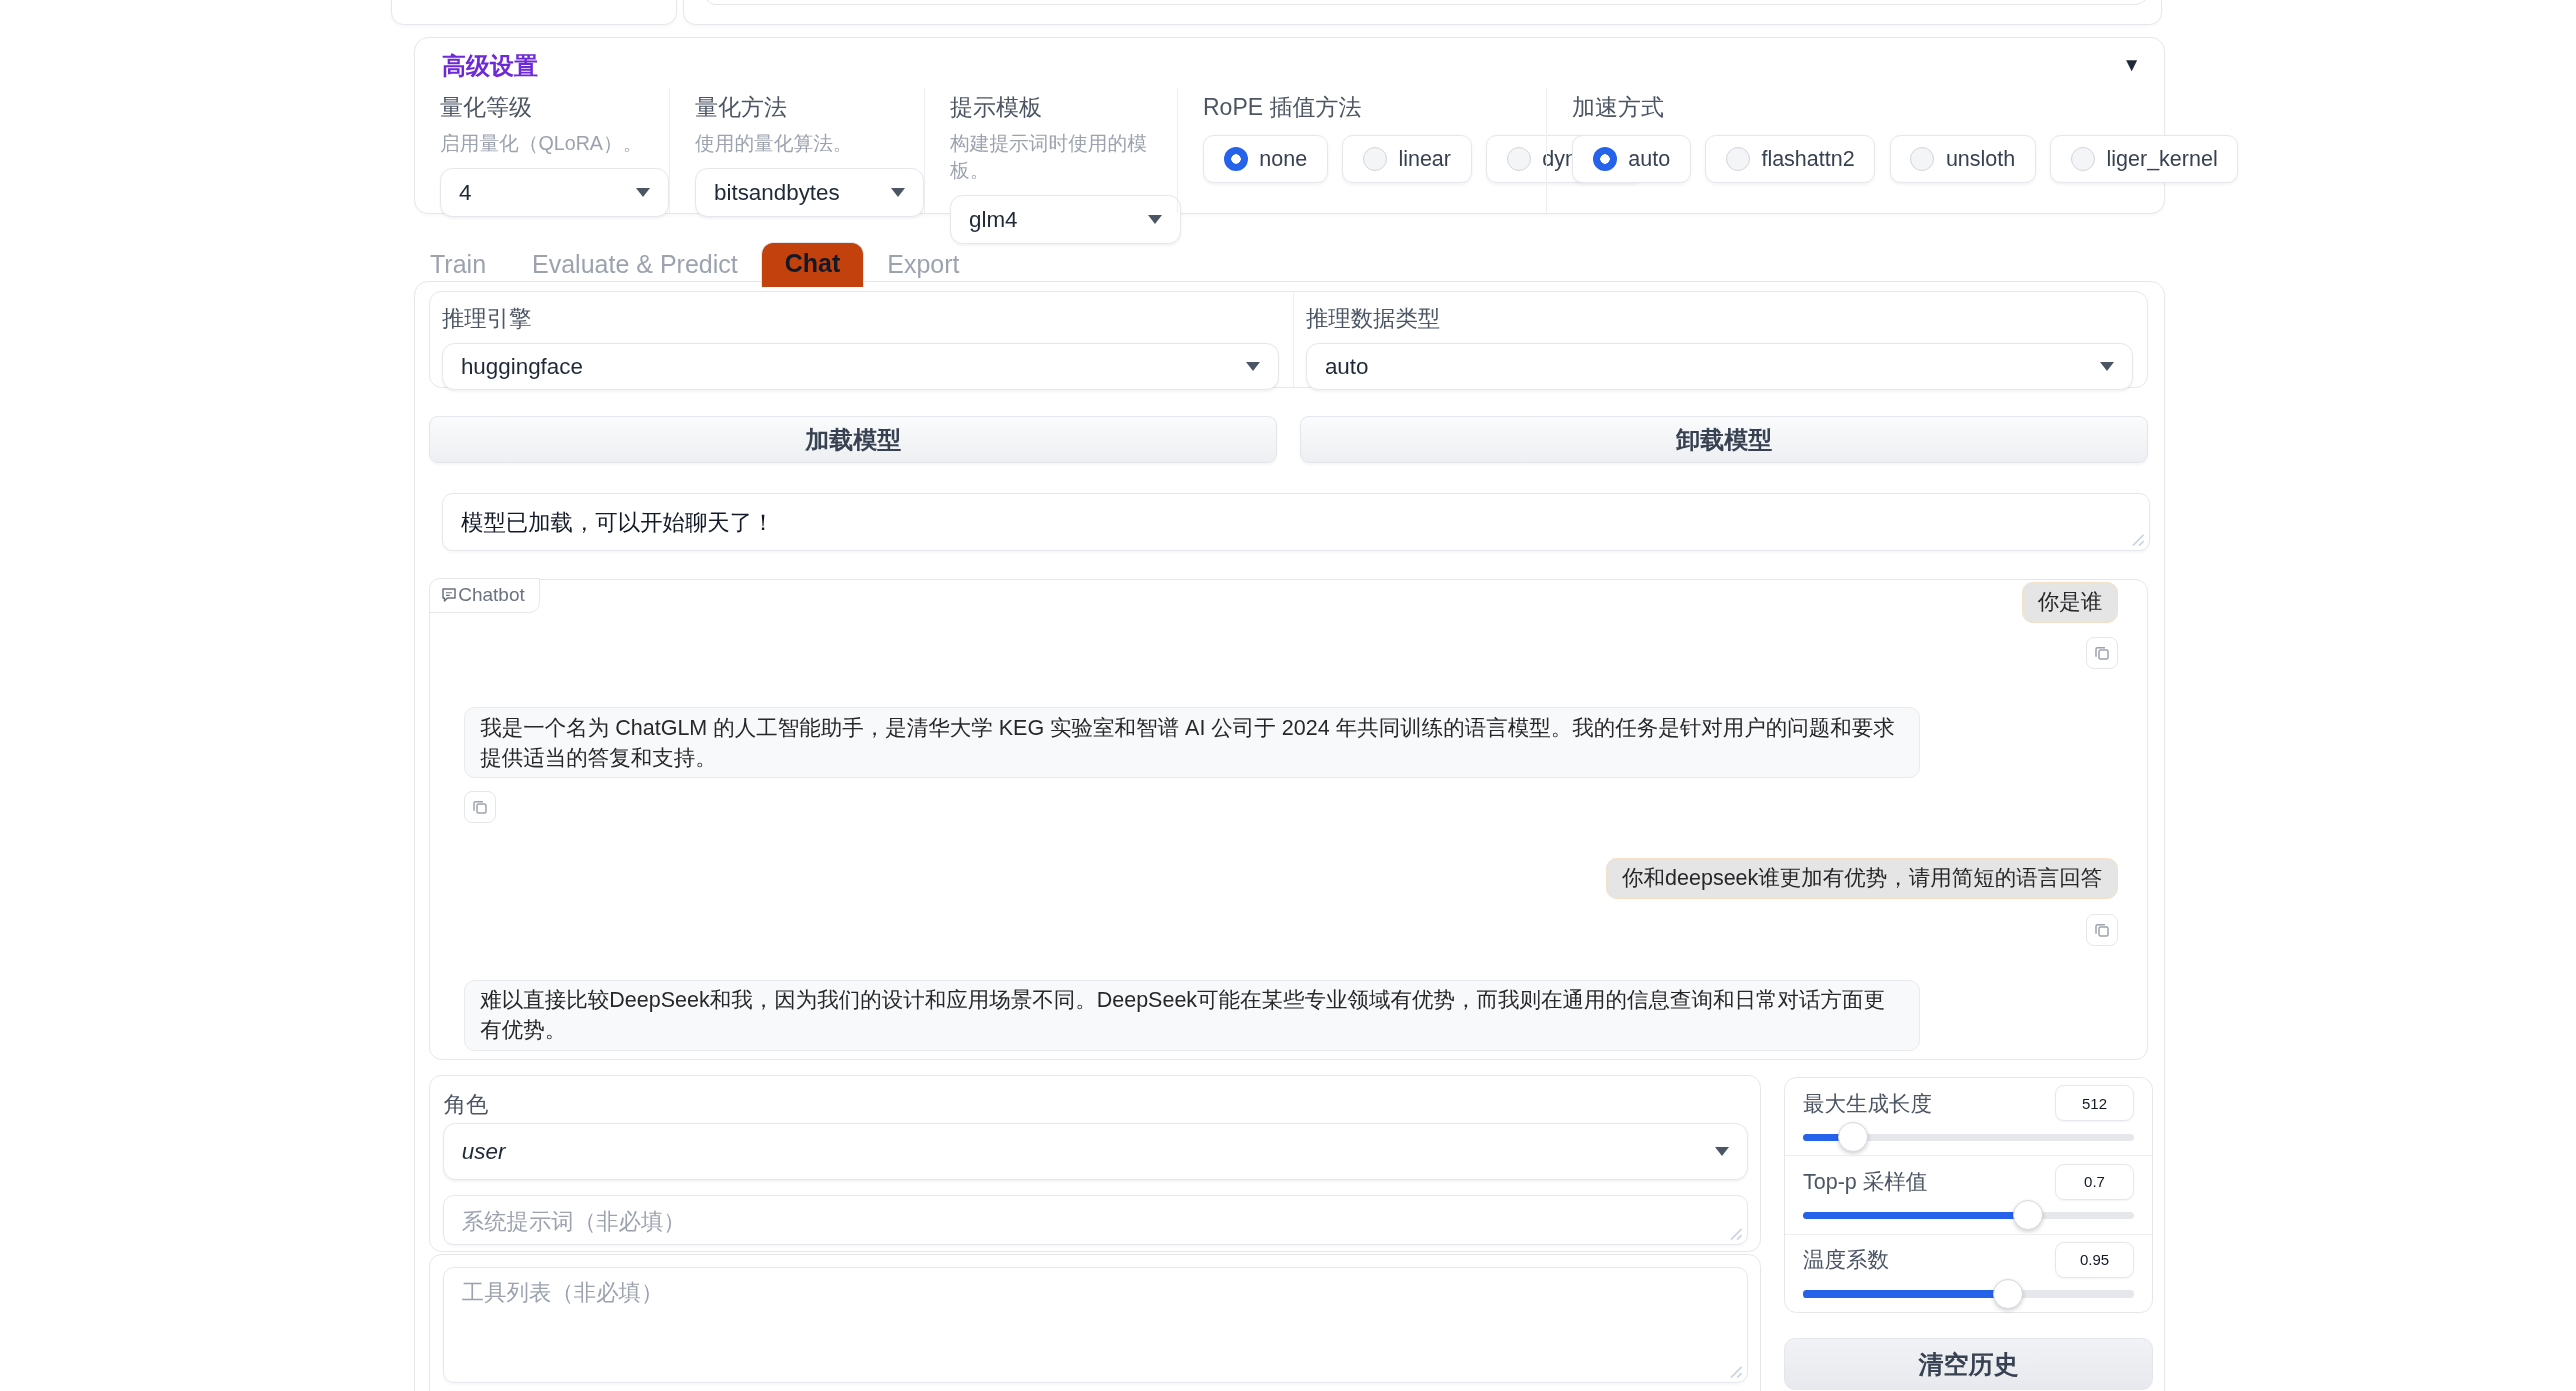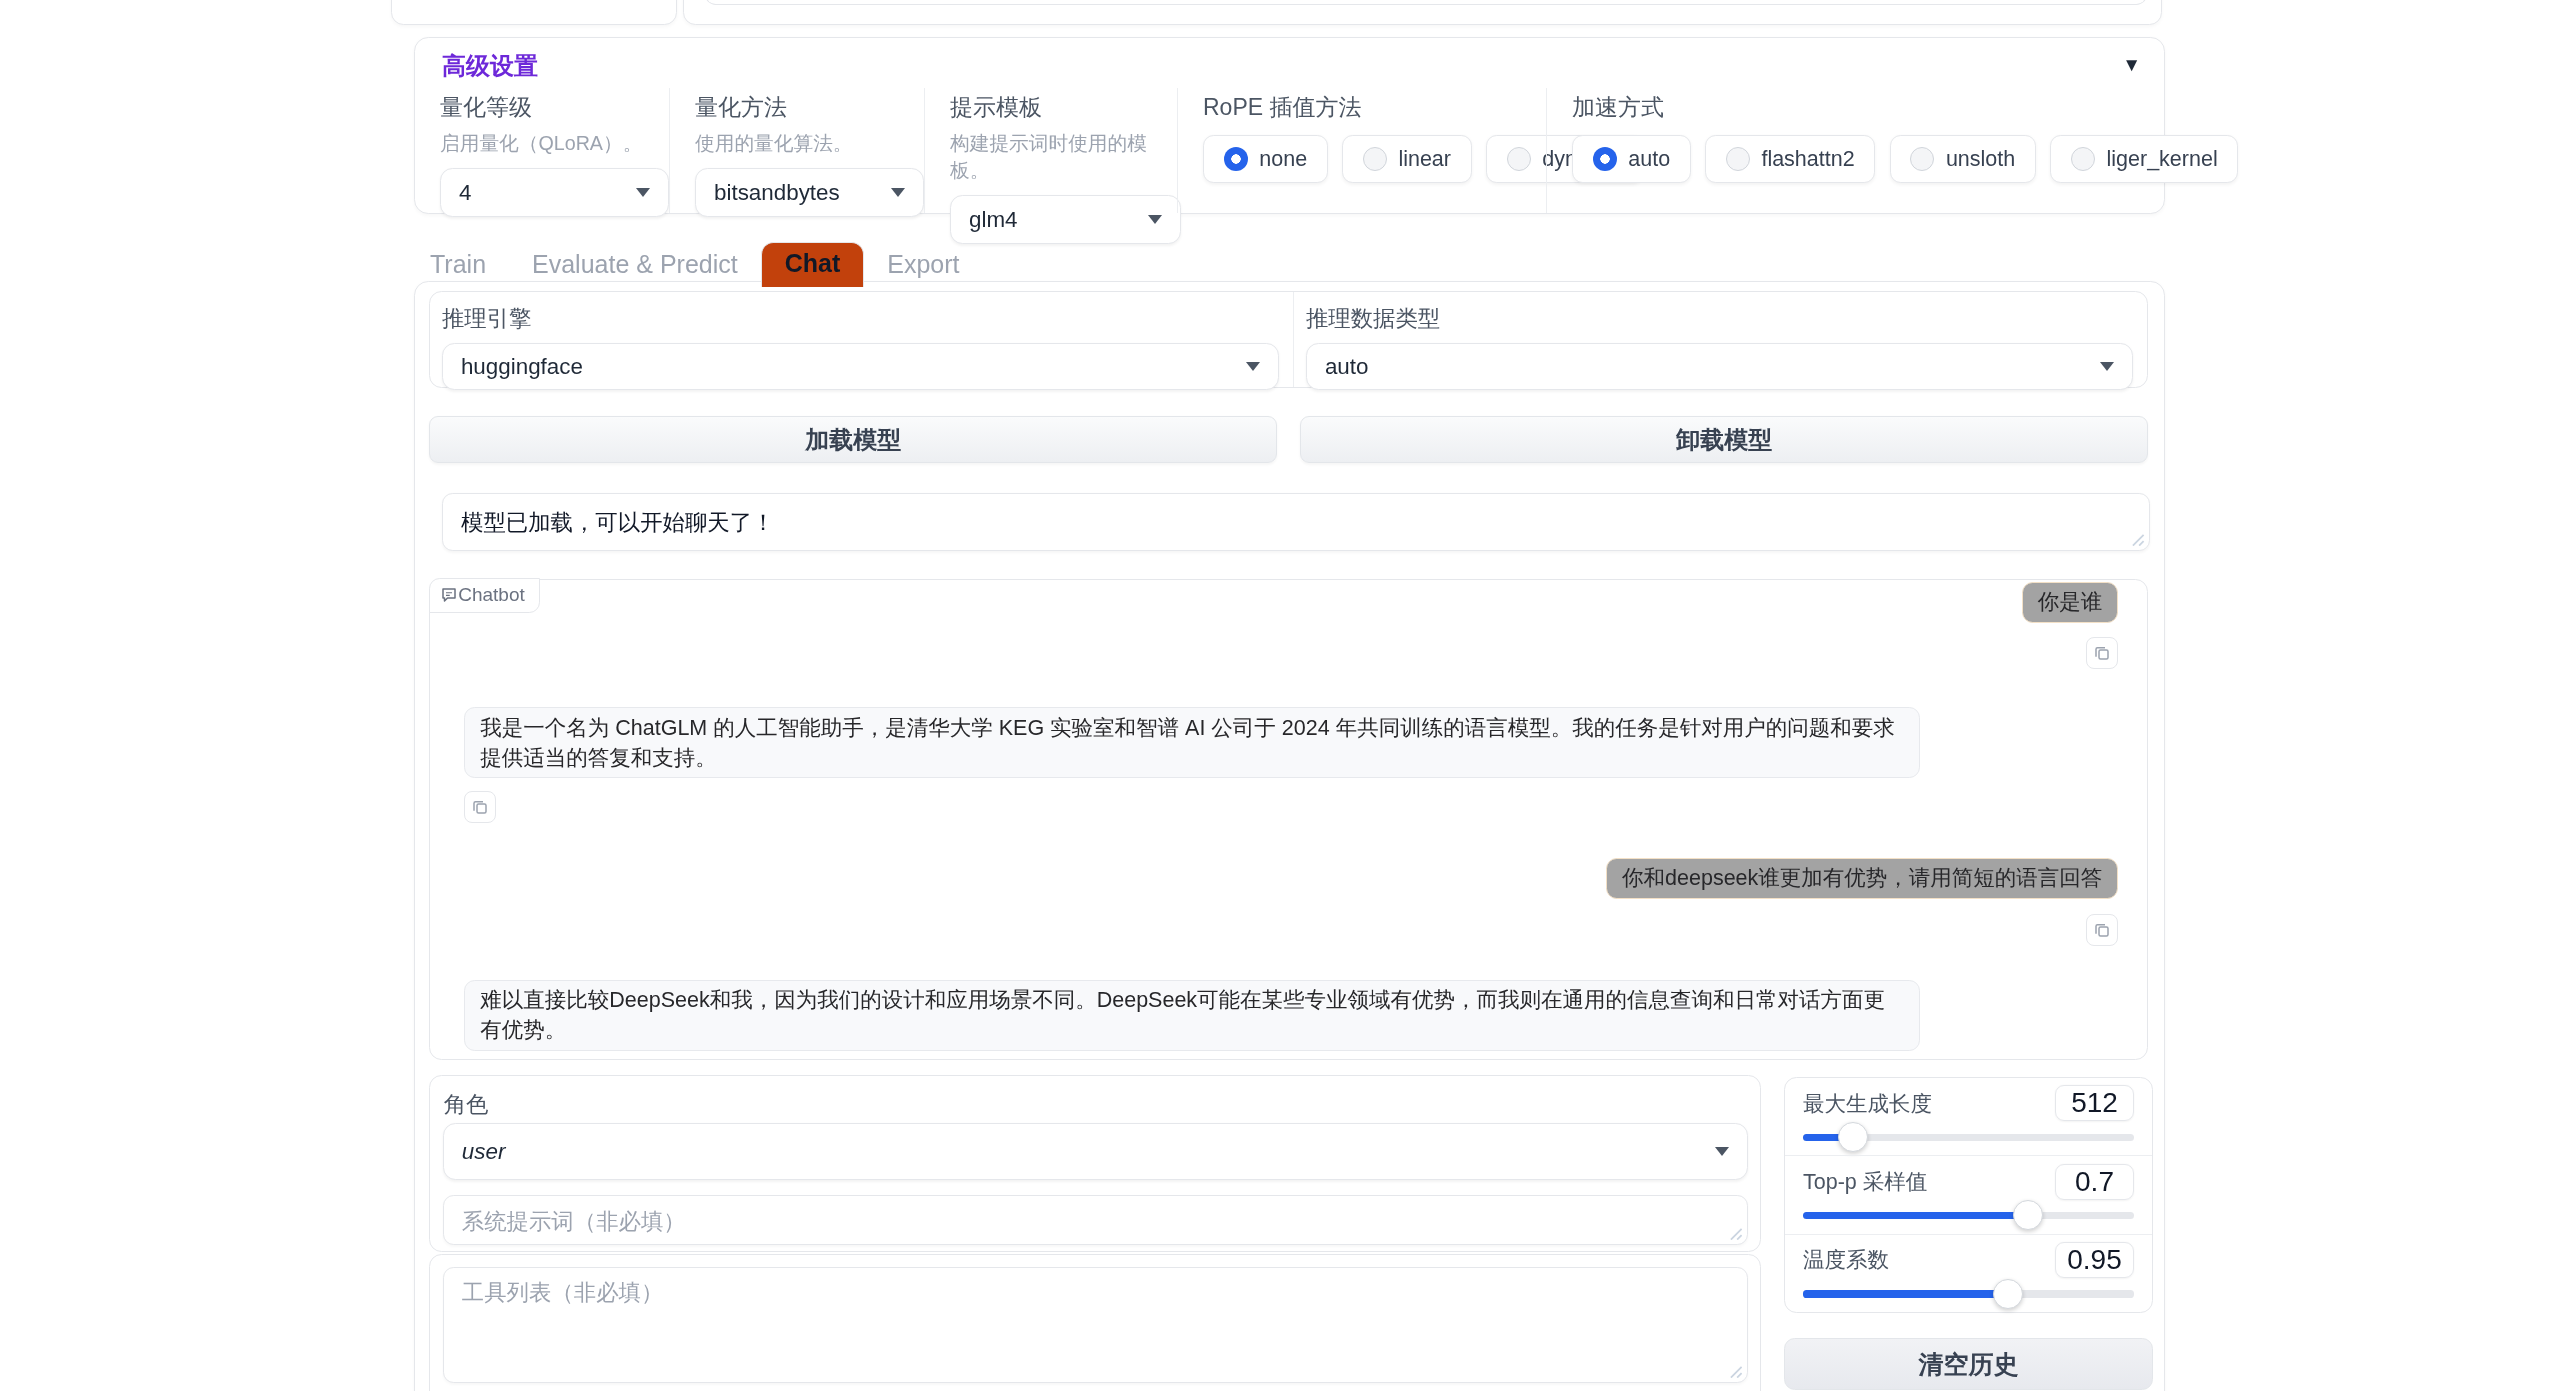--- a/index.html
+++ b/index.html
@@ -80,21 +80,21 @@
     border: 1.8px solid #e5e7eb; border-radius: 12.5px; background: #fff; }
   #chatbot-chip { position: absolute; top: -1.8px; left: -1.8px; display: flex; align-items: center;
     background: #fff; border: 1.8px solid #e5e7eb; border-radius: 10.7px 0 10.7px 0;
     padding: 4.5px 14.3px 6.3px 10.7px; color: #6b7280; font-size: 19px; }
   #messages { position: absolute; left: 0; right: 0; top: 0; bottom: 0; overflow: hidden;
     padding: 0 29px 0 34px; }
   .msg-row { display: flex; }
   .msg-row.right { justify-content: flex-end; }
   .bubble { border-radius: 10.7px; padding: 4.5px 15px; font-size: 21.5px; line-height: 30px;
     color: #27272a; max-width: 88%; }
-  .bubble.user { background: #a3a3a3; border: 1.8px solid #f3e0c6; }
+  .bubble.user { background: #e5e5e5; border: 1.8px solid #f3e0c6; }
   .bubble.bot { background: #f8f9fb; border: 1.8px solid #e7e9ed; }
   .copy-chip { width: 32px; height: 32px; border: 1.8px solid #e5e7eb; border-radius: 8px;
     display: flex; align-items: center; justify-content: center; background: #fff;
     color: #9ca3af; cursor: pointer; }
   .mt-first { margin-top: 1.8px; } .mt-copy { margin-top: 14.3px; } .mt-copy2 { margin-top: 15px; }
   .mt-bot { margin-top: 38px; } .mt-user2 { margin-top: 35px; } .mt-bot2 { margin-top: 34px; }
   .mt-copy3 { margin-top: 12.5px; }
 
   
   #group-role { position: absolute; left: 14.3px; top: 793px; width: 1332px; height: 177px;
@@ -114,21 +114,21 @@
 
   
   #params { position: absolute; left: 1369px; top: 795px; width: 369px; height: 236px;
     border: 1.8px solid #e5e7eb; border-radius: 12.5px; display: flex; flex-direction: column; }
   .prow { flex: 1; padding: 7.2px 18px 0 18px; position: relative; }
   .prow + .prow { border-top: 1.8px solid #eceef1; }
   .prow-head { display: flex; align-items: center; justify-content: space-between; height: 36px; }
   .p-label { font-size: 21.5px; color: #4b5563; }
   .valbox { min-width: 79px; height: 36px; padding: 0 10.7px; border: 1.8px solid #e5e7eb;
     border-radius: 9px; display: flex; align-items: center; justify-content: center;
-    font-size: 28px; color: #111827; box-shadow: 0 0.9px 1.8px rgba(0,0,0,0.05); }
+    font-size: 15px; color: #111827; box-shadow: 0 0.9px 1.8px rgba(0,0,0,0.05); }
   .slider { position: relative; height: 30px; margin-top: 0.9px; cursor: pointer; }
   .track { position: absolute; left: 0; right: 0; top: 11.6px; height: 7.2px;
     border-radius: 3.6px; background: #e5e7eb; }
   .fill { position: absolute; left: 0; top: 11.6px; height: 7.2px; border-radius: 3.6px;
     background: #2563eb; }
   .handle { position: absolute; right: -15px; top: -11.6px; width: 30px; height: 30px;
     border-radius: 50%; background: #fff; border: 1.8px solid #d4d8dd;
     box-shadow: 0 1.8px 4.5px rgba(0,0,0,0.18); }
 
   #clear-btn { position: absolute; left: 1369px; top: 1056px; width: 369px; height: 52px;

